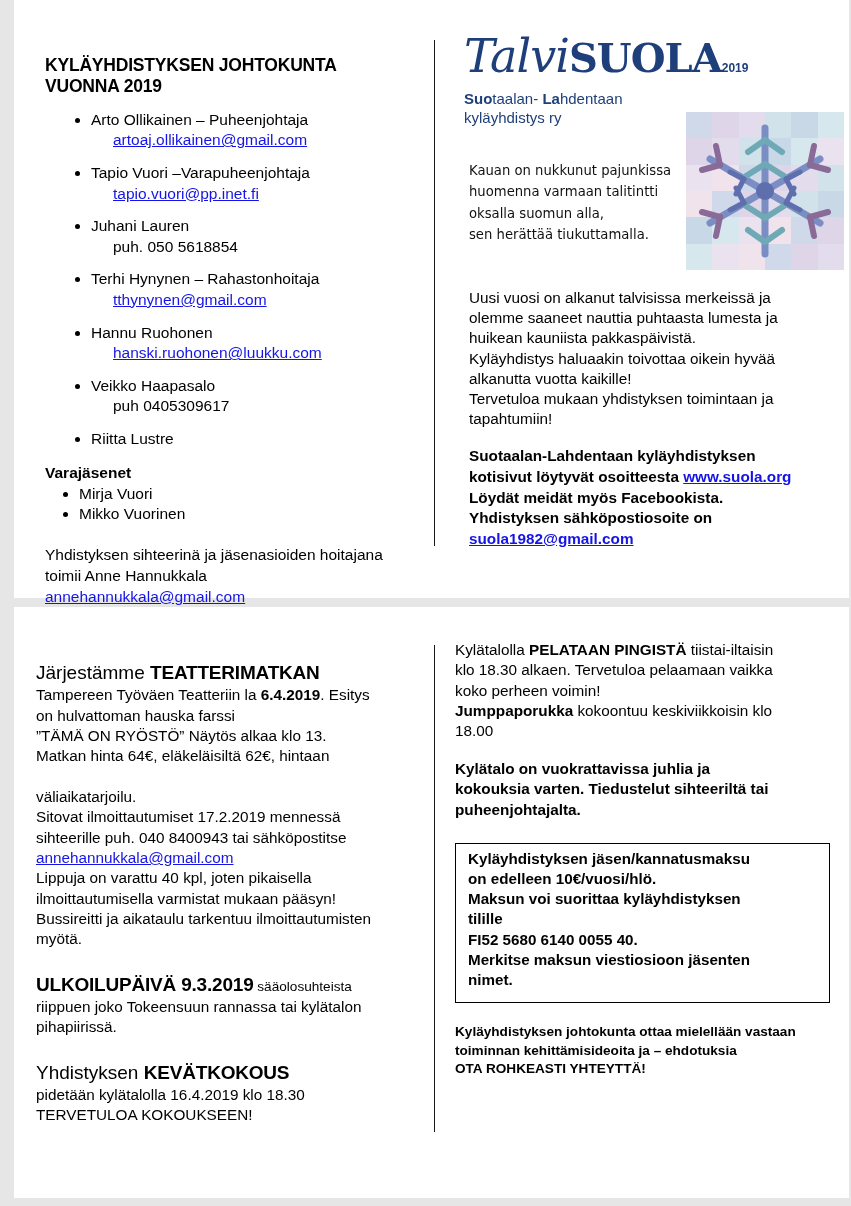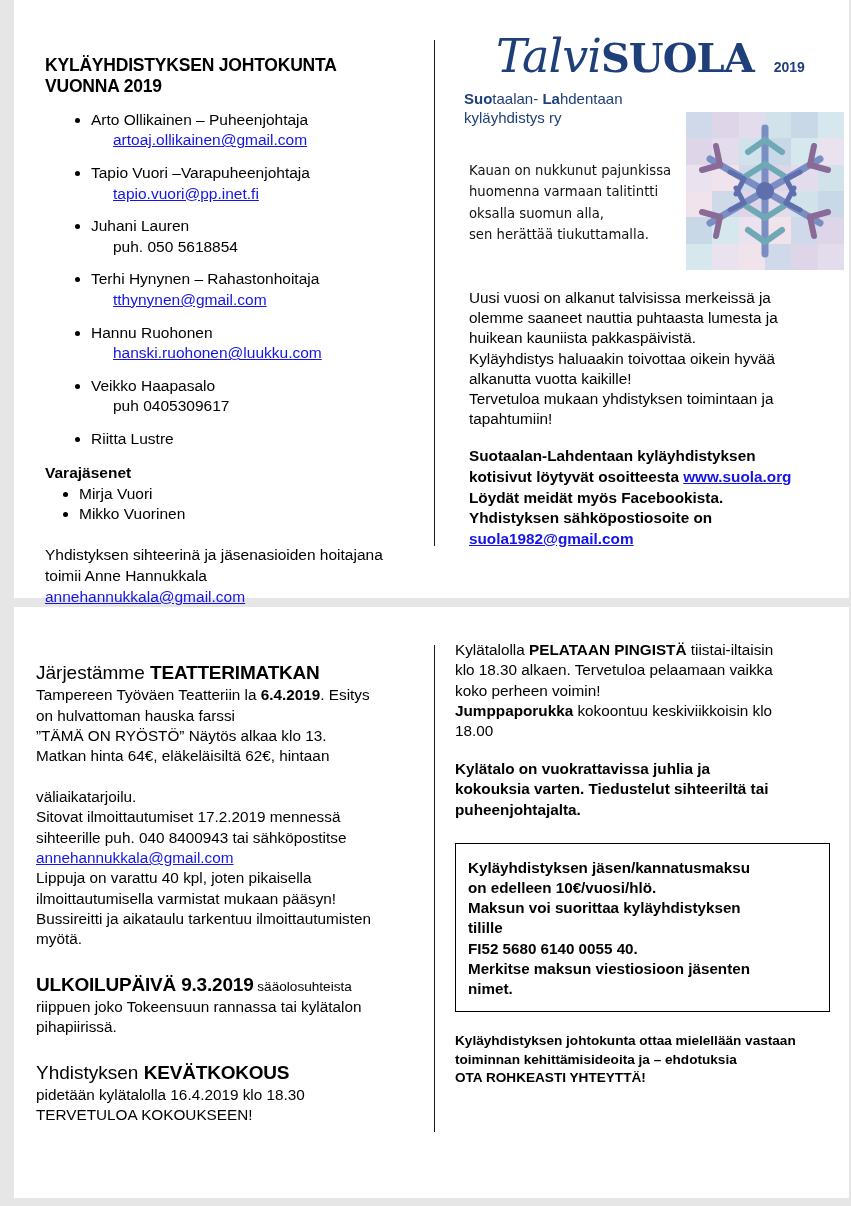--- a/index.html
+++ b/index.html
@@ -81,35 +81,33 @@
     white-space: nowrap;
     color: #1f3f7a;
     line-height: 1;
   }
   .logo-talvi {
     font-family: "DejaVu Serif", serif;
     font-style: italic;
     font-size: 46px;
     letter-spacing: -1px;
     vertical-align: baseline;
-    margin-left: 32px;
   }
   .logo-suola {
     font-family: "DejaVu Serif", serif;
     font-weight: bold;
     font-size: 40px;
     letter-spacing: -1px;
     vertical-align: baseline;
   }
   .logo-year {
     font-family: "Liberation Sans", sans-serif;
     font-weight: bold;
-    font-size: 14px;
+    font-size: 12px;
     vertical-align: baseline;
-    margin-left: 20px;
   }
   .assoc-name {
     margin-top: 10px;
     color: #1f3f7a;
     font-size: 15px;
     line-height: 1.28;
     width: 215px;
   }
   .assoc-name b { font-weight: bold; }
 
@@ -168,21 +166,21 @@
   .big-bold { font-weight: bold; font-size: 19px; letter-spacing: -0.2px; }
   .inline-bold { font-weight: bold; }
   .block-gap { height: 22px; }
   .lead-normal { font-size: 19px; }
   .small-note { font-size: 13.6px; }
 
   
   #info-col { left: 455px; top: 640px; width: 375px; }
   .box {
     border: 1.4px solid #000;
-    padding: 14px 12px 12px 12px;
+    padding: 5px 12px 12px 12px;
     margin-top: 22px;
     font-size: 15.2px;
     font-weight: bold;
     line-height: 1.33;
   }
   .closing {
     margin-top: 20px;
     font-size: 13.6px;
     font-weight: bold;
     line-height: 1.35;

